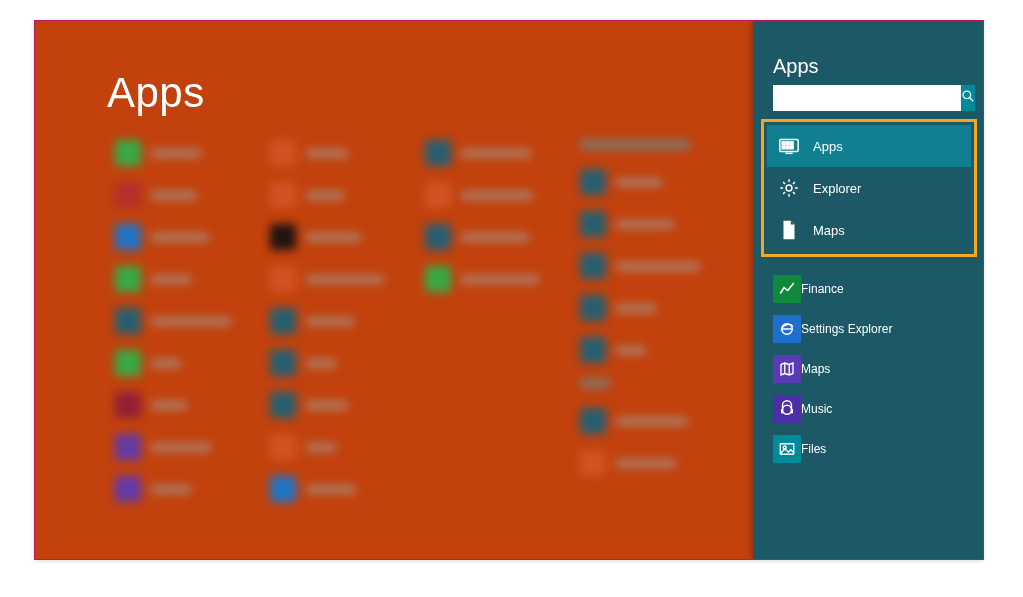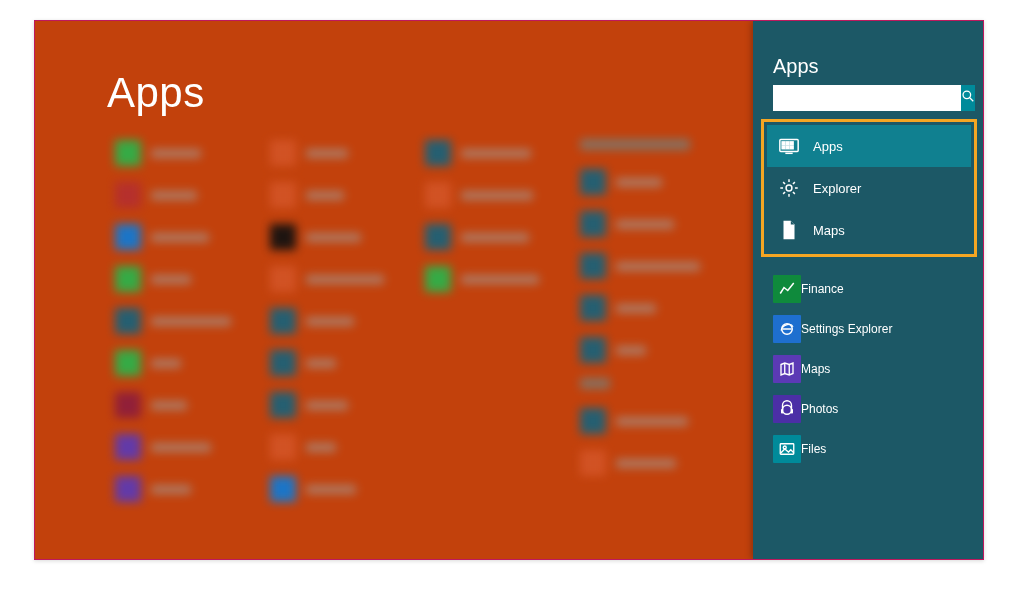--- a/index.html
+++ b/index.html
@@ -429,21 +429,21 @@
 
       <div class="app-item">
         <div class="aicon" style="background:#4b2fa6">
           <svg viewBox="0 0 24 24" fill="#fff">
             <circle cx="12" cy="13" r="6" fill="none" stroke="#fff" stroke-width="1.8"></circle>
             <path d="M6 13V7a6 6 0 0 1 12 0v6" fill="none" stroke="#fff" stroke-width="1.8"></path>
             <rect x="4" y="12" width="3" height="6" rx="1"></rect>
             <rect x="17" y="12" width="3" height="6" rx="1"></rect>
           </svg>
         </div>
-        <span>Photos</span>
+        <span>Music</span>
       </div>
 
 
       <div class="app-item">
         <div class="aicon" style="background:#008a9a">
           <svg viewBox="0 0 24 24" fill="none" stroke="#fff" stroke-width="1.8">
             <rect x="3" y="5" width="18" height="14" rx="1"></rect>
             <circle cx="9" cy="10" r="2"></circle>
             <polyline points="3,18 9,12 14,16 17,13 21,17"></polyline>
           </svg>

